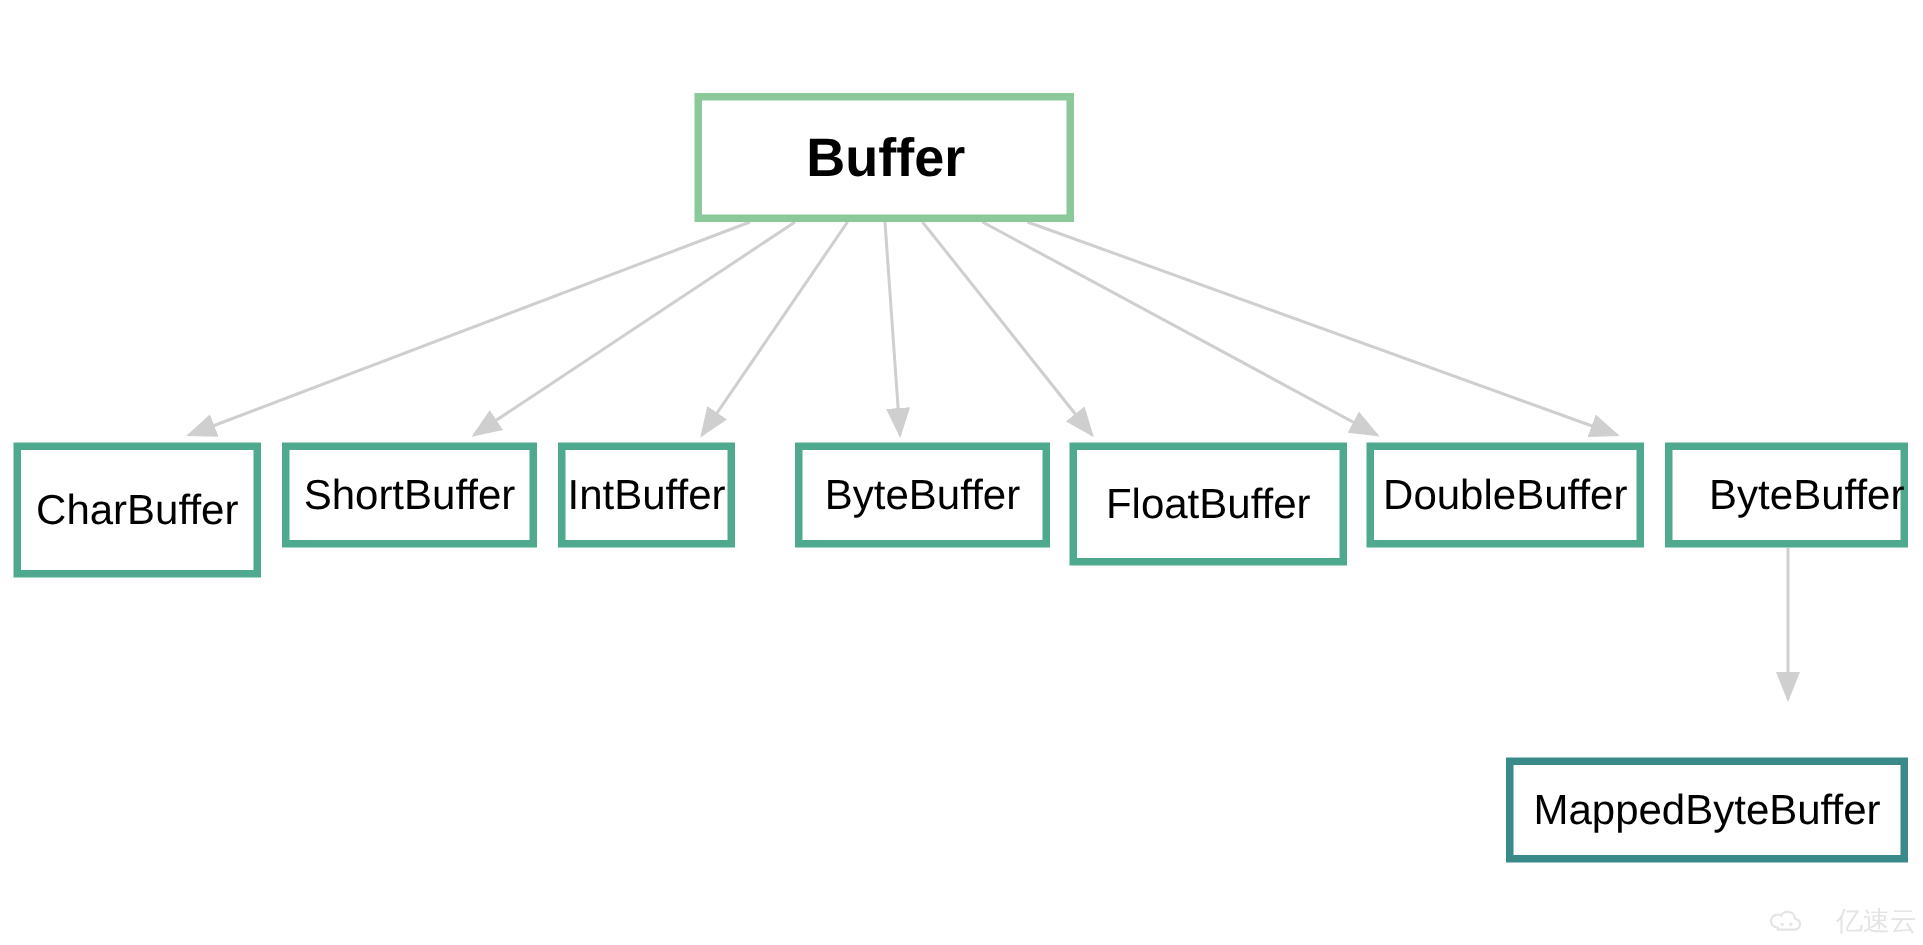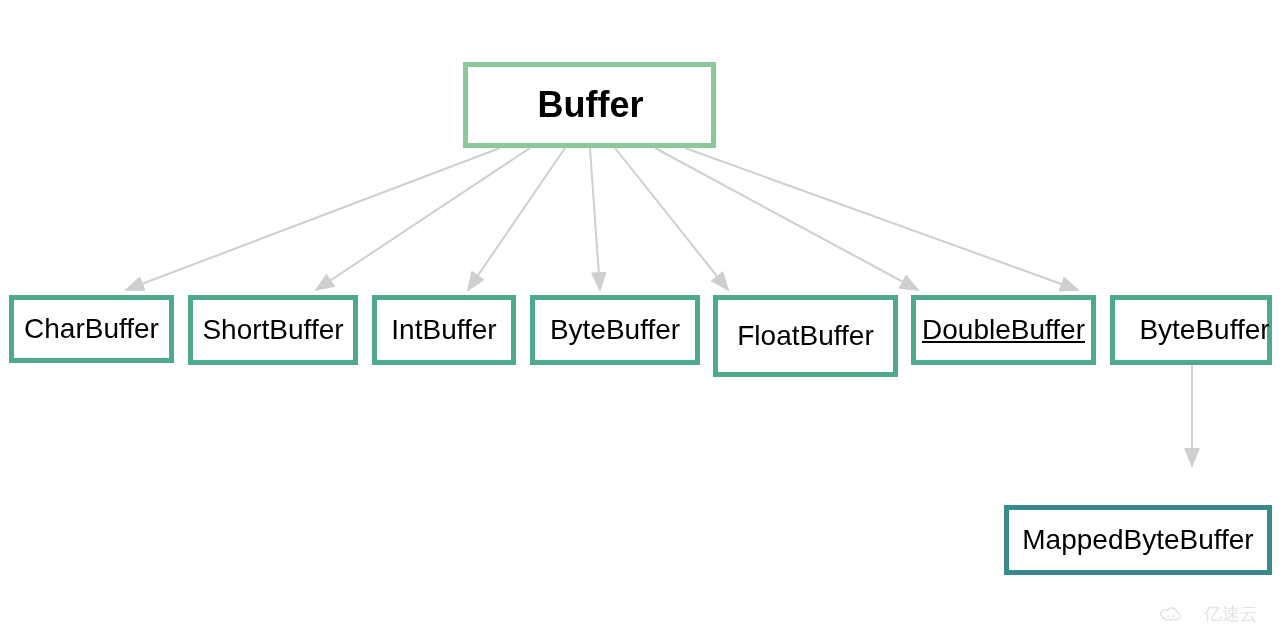--- a/index.html
+++ b/index.html
@@ -41,21 +41,21 @@
   svg.arrows {
     position: absolute;
     left: 0;
     top: 0;
     width: 1282px;
     height: 630px;
     pointer-events: none;
   }
   .watermark {
     position: absolute;
-    right: 24px;
+    right: 4px;
     bottom: 4px;
     color: #e4e4e4;
     font-size: 18px;
     display: flex;
     align-items: center;
     gap: 20px;
   }
   .watermark svg {
     width: 26px;
     height: 18px;
@@ -81,36 +81,36 @@
   <line x1="655" y1="148" x2="918" y2="290" stroke="#cfcfcf" stroke-width="2" marker-end="url(#arrowhead)"></line>
   <line x1="685" y1="148" x2="1078" y2="290" stroke="#cfcfcf" stroke-width="2" marker-end="url(#arrowhead)"></line>
 
   <line x1="1192" y1="365" x2="1192" y2="466" stroke="#cfcfcf" stroke-width="2" marker-end="url(#arrowhead)"></line>
 </svg>
 
 <div class="node root" style="left:463px; top:62px; width:253px; height:86px;">
   <span>Buffer</span>
 </div>
 
-<div class="node child" style="left:9px; top:295px; width:165px; height:68px;">
+<div class="node child" style="left:9px; top:295px; width:165px; height:90px;">
   <span>CharBuffer</span>
 </div>
 <div class="node child" style="left:188px; top:295px; width:170px; height:70px;">
   <span>ShortBuffer</span>
 </div>
-<div class="node child" style="left:372px; top:295px; width:144px; height:70px;">
+<div class="node child" style="left:372px; top:295px; width:118px; height:70px;">
   <span>IntBuffer</span>
 </div>
 <div class="node child" style="left:530px; top:295px; width:170px; height:70px;">
   <span>ByteBuffer</span>
 </div>
 <div class="node child" style="left:713px; top:295px; width:185px; height:82px;">
   <span>FloatBuffer</span>
 </div>
-<div class="node child" style="left:911px; top:295px; width:185px; height:70px;text-decoration:underline;">
+<div class="node child" style="left:911px; top:295px; width:185px; height:70px;">
   <span>DoubleBuffer</span>
 </div>
 <div class="node child" style="left:1110px; top:295px; width:162px; height:70px;padding-left:37px;">
   <span>ByteBuffer</span>
 </div>
 
 <div class="node grandchild" style="left:1004px; top:468px; width:268px; height:70px;">
   <span>MappedByteBuffer</span>
 </div>
 

